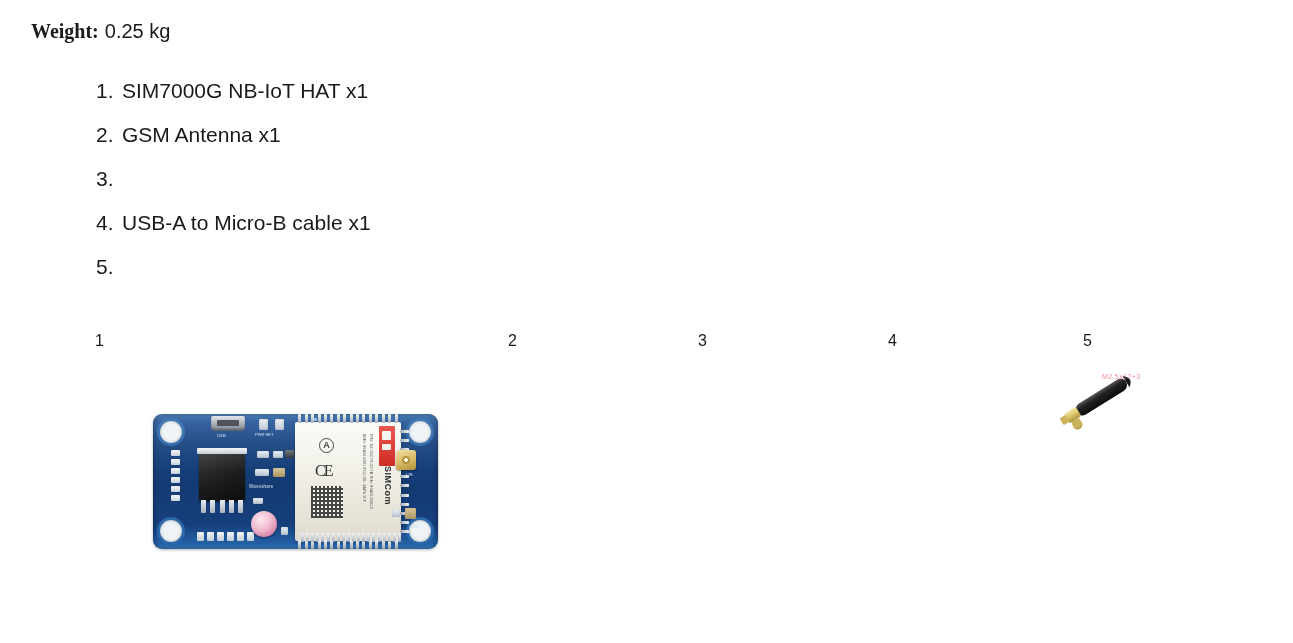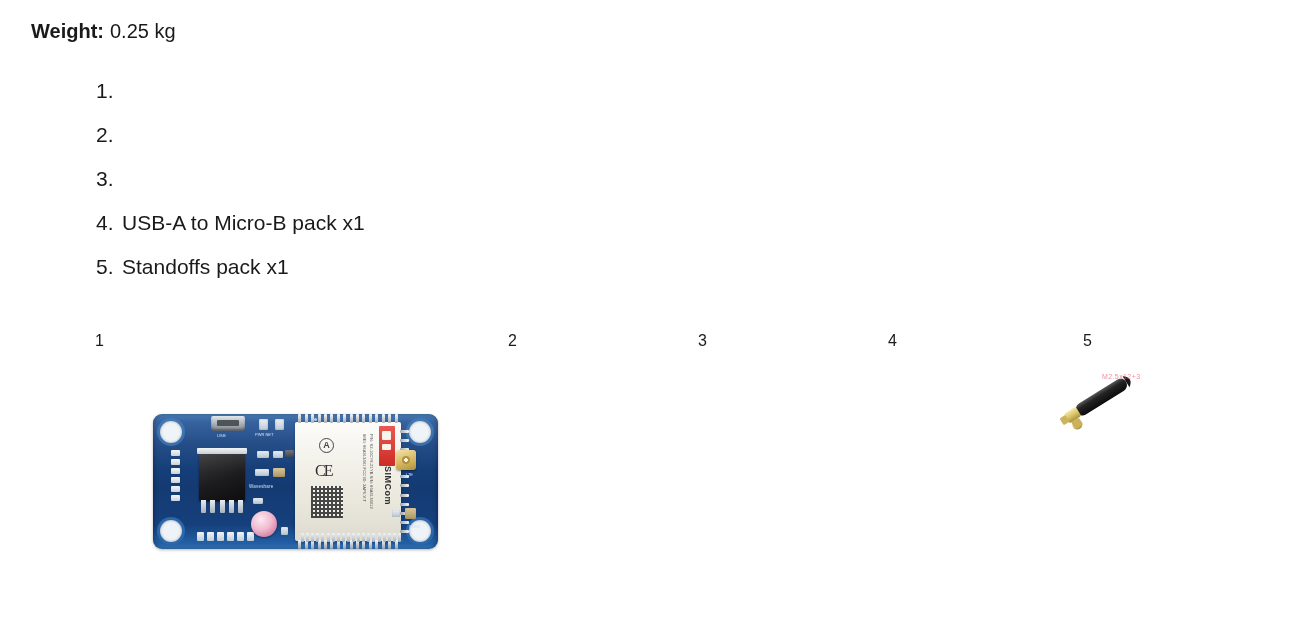--- a/index.html
+++ b/index.html
@@ -21,20 +21,21 @@
   #weight-line {
     position: absolute;
     left: 31px;
     top: 18px;
     font-size: 20px;
     line-height: 26px;
     white-space: nowrap;
   }
   #weight-line .wl-label {
     font-weight: bold;
+    font-family: Liberation Serif, serif;
   }
   #weight-line .wl-value {
     font-weight: normal;
     margin-left: 6px;
   }
 
   
   #contents-list {
     position: absolute;
     left: 96px;
@@ -438,34 +439,35 @@
 </head>
 <body>
 
 <div id="weight-line">
   <span class="wl-label">Weight:</span><span class="wl-value">0.25 kg</span>
 </div>
 
 <ol id="contents-list">
   <li>
     <span class="li-num">1.</span>
+    <span class="li-text">SIM7000G NB-IoT HAT x1</span>
   </li>
   <li>
     <span class="li-num">2.</span>
+    <span class="li-text">GSM Antenna x1</span>
   </li>
   <li>
     <span class="li-num">3.</span>
   </li>
   <li>
     <span class="li-num">4.</span>
-    <span class="li-text">USB-A to Micro-B pack x1</span>
+    <span class="li-text">USB-A to Micro-B cable x1</span>
   </li>
   <li>
     <span class="li-num">5.</span>
-    <span class="li-text">Standoffs pack x1</span>
   </li>
 </ol>
 
 <div id="figure-strip">
 
   <div class="fig-cell" style="left:0;width:480px;height:325px;">
     <span class="fig-num" style="left:95px;top:14px;">1</span>
 
     <div id="hat-board">
       <div class="pcb">

